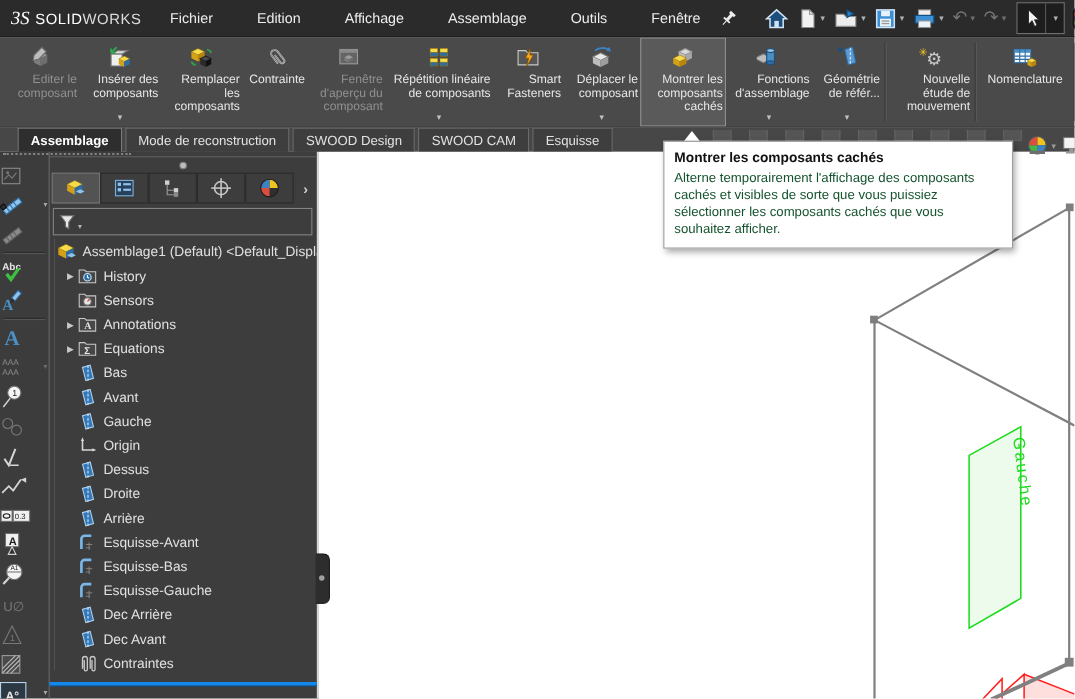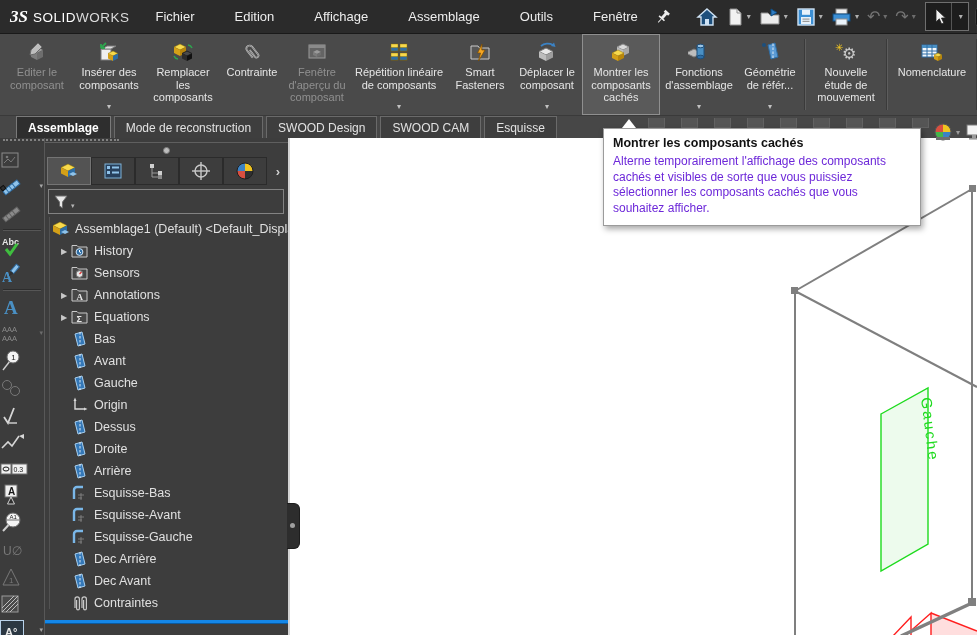--- a/index.html
+++ b/index.html
@@ -1,40 +1,40 @@
 <!DOCTYPE html>
 <html><head>
 <meta charset="utf-8">
 <style>
   html,body{margin:0;padding:0;}
   body{width:977px;height:635px;overflow:hidden;position:relative;background:#fff;
        font-family:"Liberation Sans","DejaVu Sans",sans-serif;-webkit-font-smoothing:antialiased;}
   
   .menubar{height:33px;background:#2b2b2b;display:flex;align-items:center;color:#ededed;font-size:13px;border-bottom:1px solid #1a1a1a;}
   .logo{margin-left:10px;display:flex;align-items:baseline;color:#fff;white-space:nowrap;}
-  .logo .l3s{font-style:italic;font-weight:bold;font-size:17px;margin-right:5px;font-family:"Liberation Serif",serif;}
+  .logo .l3s{font-style:italic;font-weight:normal;font-size:17px;margin-right:5px;font-family:"Liberation Serif",serif;}
   .logo .lb{font-weight:normal;letter-spacing:.5px;font-size:13.5px;}
   .logo .lr{font-weight:normal;letter-spacing:.5px;font-size:13.5px;color:#dcdcdc;}
   .menus{display:flex;margin-left:14px;gap:16px;}
   .menu-item{padding:0 12px;line-height:33px;cursor:default;}
   .pinw{margin-left:4px;display:flex;align-items:center;}
   .msep{width:1px;height:24px;background:#555;margin:0 9px 0 12px;}
   .qbar{display:flex;align-items:center;gap:2px;}
   .qbtn{display:flex;align-items:center;padding:0 3px;height:28px;}
   .qcaret{color:#b0b0b0;font-size:8px;margin-left:3px;}
   .glyph-dis{color:#757575;font-size:16px;line-height:16px;}
   .selbox{display:flex;align-items:center;border:1px solid #6f6f6f;background:#1d1d1d;height:27px;padding:0 1px;margin-left:4px;}
   .selbox .half{padding:0 4px;display:flex;align-items:center;height:100%;}
   .selbox .half+.half{border-left:1px solid #555;}
   .gear{font-size:16px;color:#d6d6d6;}
   
   .ribbon{height:81px;background:#4a4a4a;display:flex;align-items:stretch;padding-left:2px;border-bottom:1px solid #3a3a3a;overflow:hidden;}
   .rbtn{display:flex;flex-direction:column;align-items:center;padding-top:5px;color:#e6e6e6;font-size:11px;line-height:12.5px;text-align:center;position:relative;box-sizing:border-box;flex:0 0 auto;}
   .rbtn .ric{height:25px;display:flex;align-items:center;justify-content:center;margin-bottom:2px;}
-  .rbtn .rlabel{padding:0 2px;}
+  .rbtn .rlabel{padding:0 2px;text-align:right;}
   .rbtn.disabled{color:#909090;}
   .rbtn.hl{background:#5a5a5a;border:1px solid #8f8f8f;padding-top:4px;}
   .rcaret{position:absolute;bottom:2px;left:0;right:0;font-size:8px;color:#c2c2c2;}
   .rdiv{width:0;border-left:1px solid #3a3a3a;border-right:1px solid #5d5d5d;margin:5px 2px;flex:0 0 auto;}
   
   .tabbar{height:22px;background:#474747;display:flex;align-items:stretch;padding-left:16px;position:relative;}
   .tab{font-size:12px;color:#e2e2e2;display:flex;align-items:center;padding:0 11px;background:#3e3e3e;border:1px solid #6a6a6a;border-bottom:none;margin-right:3px;white-space:nowrap;}
   .tab.active{background:#2e2e2e;font-weight:bold;color:#fff;border-color:#7a7a7a;}
   
   .content{display:flex;height:498px;position:relative;}
@@ -58,21 +58,21 @@
   .trow{display:flex;align-items:center;height:22px;white-space:nowrap;overflow:hidden;}
   .trow.root{height:23px;padding-left:7px;}
   .trow .slot{width:14px;text-align:center;font-size:8px;color:#c8c8c8;flex:0 0 auto;margin-left:12px;}
   .trow .ticon{width:18px;height:16px;margin-right:5px;flex:0 0 auto;display:flex;align-items:center;}
   .rollback{height:3px;background:#1487e8;margin-top:6px;box-shadow:0 1px 0 #0b5a9e;}
   .viewport{flex:1;background:#ffffff;position:relative;overflow:hidden;}
   
   .dotsgrip{position:absolute;left:3px;top:139px;width:116px;border-top:2px dotted #828282;z-index:4;}
   .tooltip{position:absolute;left:603px;top:128px;width:318px;background:#fff;border:1px solid #9b9b9b;box-shadow:2px 3px 6px rgba(0,0,0,.35);z-index:20;padding:7px 9px 9px 9px;box-sizing:border-box;}
   .tooltip .tt-title{font-size:12.5px;font-weight:bold;color:#111;margin-bottom:4px;}
-  .tooltip .tt-body{font-size:12px;color:#6d28d9;line-height:15.5px;}
+  .tooltip .tt-body{font-size:12px;color:#14532d;line-height:15.5px;}
   .tt-notch{position:absolute;left:622px;top:119px;width:0;height:0;border-left:7px solid transparent;border-right:7px solid transparent;border-bottom:9px solid #fff;z-index:21;}
   .slivers{position:absolute;left:648px;top:118px;display:flex;gap:16px;z-index:2;}
   .sliver{width:15px;height:9px;background:#5a5a5a;border:1px solid #6b6b6b;border-top:none;opacity:.75;}
   .sphere-w{position:absolute;left:933px;top:122px;z-index:15;display:flex;align-items:center;}
   .sphere-caret{font-size:8px;color:#9a9a9a;margin-left:3px;}
   .monitor-w{position:absolute;left:966px;top:123px;z-index:15;}
   .pill{position:absolute;left:287px;top:503px;width:12px;height:44px;background:#2d2d2d;border:1px solid #1d1d1d;border-left:none;border-radius:0 6px 6px 0;z-index:6;}
   .pill i{position:absolute;left:3px;top:19px;width:5px;height:5px;border-radius:50%;background:#9f9f9f;display:block;}
   svg{display:block;}
   .vp-svg{position:absolute;left:0;top:0;}
@@ -684,31 +684,31 @@
         <span>Arrière</span>
       </div>
       <div class="trow">
         <span class="slot"></span>
         <span class="ticon">
           <svg width="17" height="16" viewBox="0 0 17 16">
             <path d="M7 13 h4 M7 10 h6 M10 8 v7" stroke="#8a8a8a" stroke-width=".8"></path>
             <path d="M12 2 H6 A3 3 0 0 0 3 5 V14" stroke="#7ab7e8" stroke-width="2.4" fill="none"></path>
           </svg>
         </span>
-        <span>Esquisse-Bas</span>
+        <span>Esquisse-Avant</span>
       </div>
       <div class="trow">
         <span class="slot"></span>
         <span class="ticon">
           <svg width="17" height="16" viewBox="0 0 17 16">
             <path d="M7 13 h4 M7 10 h6 M10 8 v7" stroke="#8a8a8a" stroke-width=".8"></path>
             <path d="M12 2 H6 A3 3 0 0 0 3 5 V14" stroke="#7ab7e8" stroke-width="2.4" fill="none"></path>
           </svg>
         </span>
-        <span>Esquisse-Avant</span>
+        <span>Esquisse-Bas</span>
       </div>
       <div class="trow">
         <span class="slot"></span>
         <span class="ticon">
           <svg width="17" height="16" viewBox="0 0 17 16">
             <path d="M7 13 h4 M7 10 h6 M10 8 v7" stroke="#8a8a8a" stroke-width=".8"></path>
             <path d="M12 2 H6 A3 3 0 0 0 3 5 V14" stroke="#7ab7e8" stroke-width="2.4" fill="none"></path>
           </svg>
         </span>
         <span>Esquisse-Gauche</span>

